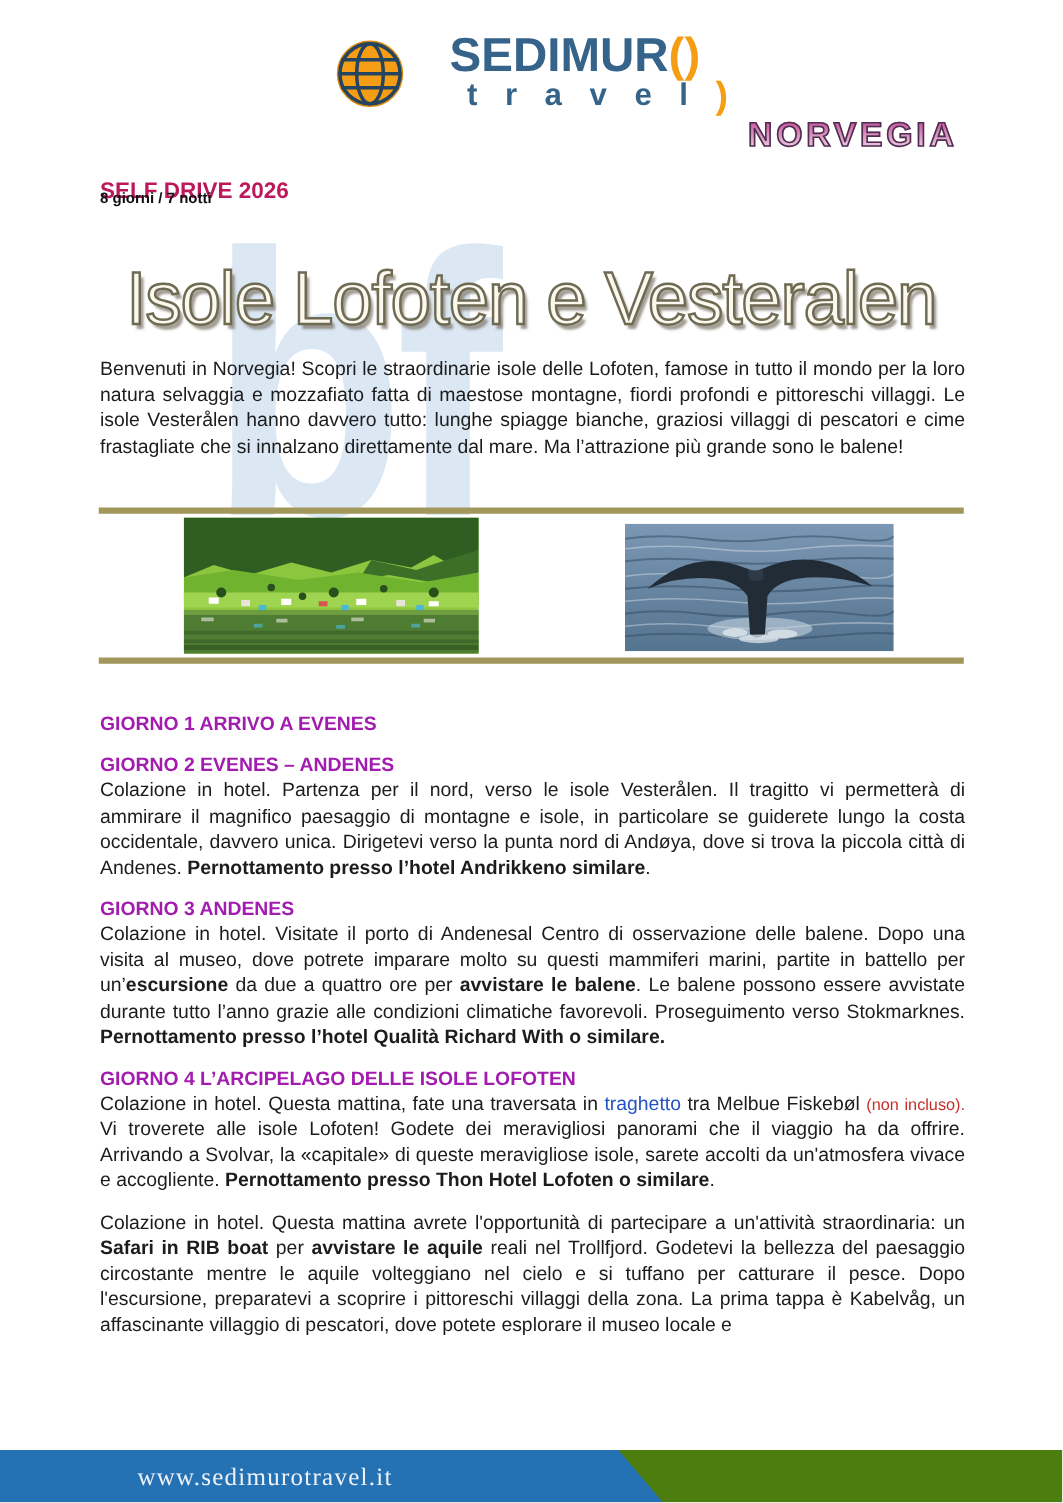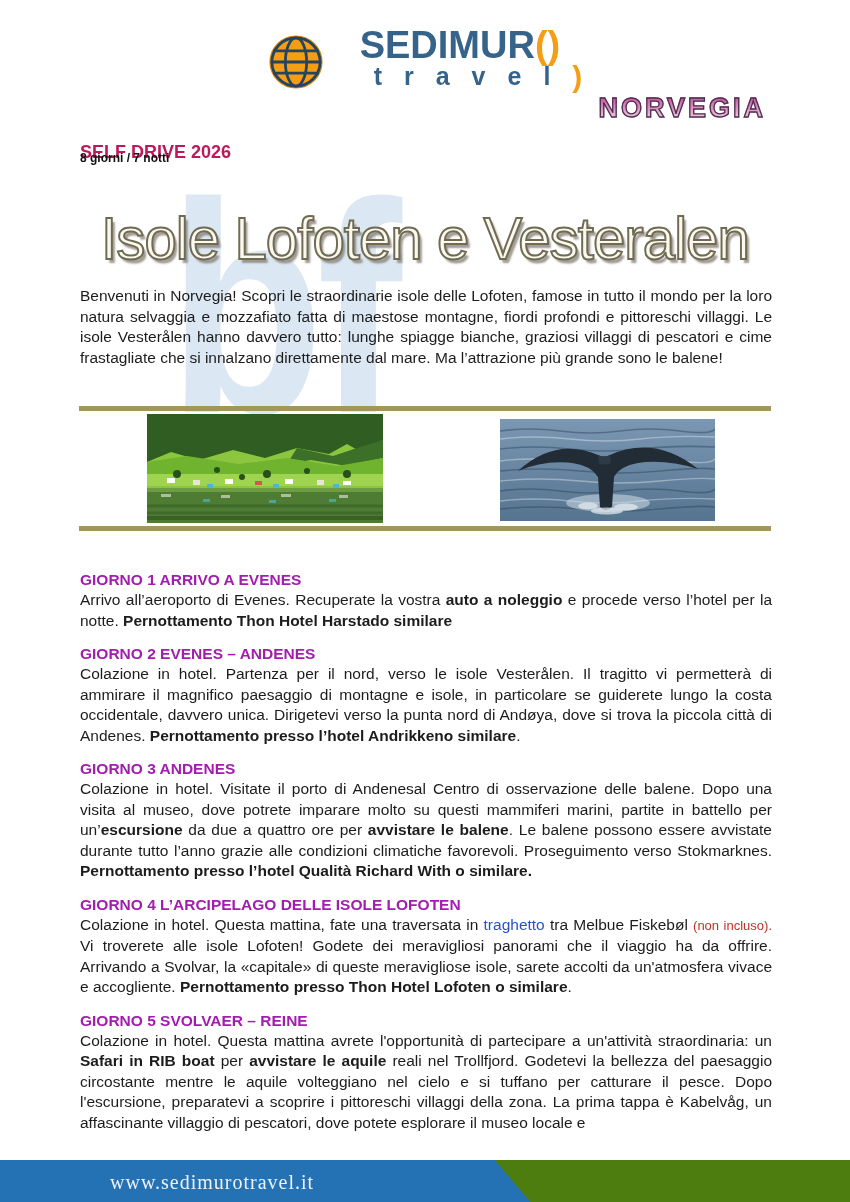--- a/index.html
+++ b/index.html
@@ -6,21 +6,21 @@
   html,body { width:850px; height:1202px; background:#ffffff; font-family:"Liberation Sans", sans-serif; }
   #page { position:relative; width:850px; height:1202px; overflow:hidden; background:#fff; }
 
   
   .watermark { position:absolute; left:168px; top:158px; font-size:300px; line-height:1;
     font-weight:bold; color:#cfdff0; opacity:.75; transform:scaleX(.85); transform-origin:left top;
     z-index:0; letter-spacing:-8px; }
 
   
   .logo-wrap { position:absolute; top:26px; left:0; width:100%; display:flex; justify-content:center; z-index:2; }
-  .logo-inner { display:flex; align-items:flex-end;gap:32px; }
+  .logo-inner { display:flex; align-items:flex-start;gap:32px; }
   .globe { width:56px; height:56px; margin-top:5px; }
   .logo-text { position:relative; margin-left:4px; }
   .brand-line { font-size:38px; font-weight:800; color:#35638a; letter-spacing:0px; line-height:1; }
   .brand-parens { color:#f49d15; font-weight:800; }
   .travel-line { font-size:25px; font-weight:800; color:#35638a; letter-spacing:22px; line-height:1;
     margin-top:-4px; padding-left:14px; }
   .travel-paren { color:#f49d15; font-size:30px; letter-spacing:0; position:relative; top:2px; }
 
   
   .country { position:absolute; top:93px; right:84px; font-size:27px; font-weight:bold; letter-spacing:3px;
@@ -167,36 +167,34 @@
     <g fill="#e8eef3" opacity=".7">
       <ellipse cx="88" cy="87" rx="10" ry="3.5"></ellipse>
         <ellipse cx="126" cy="88" rx="12" ry="3.5"></ellipse>
         <ellipse cx="107" cy="92" rx="16" ry="3.5"></ellipse>
     </g>
   </svg>
 
   <div class="days">
     <section class="day">
       <h3 class="day-head">GIORNO 1 ARRIVO A EVENES</h3>
-      <p class="day-body"><span class="run-n">Arrivo all’aeroporto di Evenes. Recuperate la vostra </span><span class="run-b">auto a noleggio</span><span class="run-n"> e procede verso l’hotel per la notte. </span><span class="run-b">Pernottamento Thon Hotel Harstado similare</span></p>
     </section>
     <section class="day">
       <h3 class="day-head">GIORNO 2 EVENES – ANDENES</h3>
       <p class="day-body"><span class="run-n">Colazione in hotel. Partenza per il nord, verso le isole Vesterålen. Il tragitto vi permetterà di ammirare il magnifico paesaggio di montagne e isole, in particolare se guiderete lungo la costa occidentale, davvero unica. Dirigetevi verso la punta nord di Andøya, dove si trova la piccola città di Andenes. </span><span class="run-b">Pernottamento presso l’hotel Andrikkeno similare</span><span class="run-n">.</span></p>
     </section>
     <section class="day">
       <h3 class="day-head">GIORNO 3 ANDENES</h3>
       <p class="day-body"><span class="run-n">Colazione in hotel. Visitate il porto di Andenesal Centro di osservazione delle balene. Dopo una visita al museo, dove potrete imparare molto su questi mammiferi marini, partite in battello per un’</span><span class="run-b">escursione</span><span class="run-n"> da due a quattro ore per </span><span class="run-b">avvistare le balene</span><span class="run-n">. Le balene possono essere avvistate durante tutto l’anno grazie alle condizioni climatiche favorevoli. Proseguimento verso Stokmarknes. </span><span class="run-b">Pernottamento presso l’hotel Qualità Richard With o similare.</span></p>
     </section>
     <section class="day">
       <h3 class="day-head">GIORNO 4  L’ARCIPELAGO DELLE ISOLE LOFOTEN</h3>
       <p class="day-body"><span class="run-n">Colazione in hotel. Questa mattina, fate una traversata in </span><span class="run-link">traghetto</span><span class="run-n"> tra Melbue Fiskebøl </span><span class="run-red">(non incluso).</span><span class="run-n"> Vi troverete alle isole Lofoten! Godete dei meravigliosi panorami che il viaggio ha da offrire. Arrivando a Svolvar, la «capitale» di queste meravigliose isole, sarete accolti da un'atmosfera vivace e accogliente. </span><span class="run-b">Pernottamento presso Thon Hotel Lofoten o similare</span><span class="run-n">.</span></p>
     </section>
     <section class="day">
-      <h3 class="day-head">GIORNO 5 SVOLVAER – REINE</h3>
       <p class="day-body"><span class="run-n">Colazione in hotel. Questa mattina avrete l'opportunità di partecipare a un'attività straordinaria: un </span><span class="run-b">Safari in RIB boat</span><span class="run-n"> per </span><span class="run-b">avvistare le aquile</span><span class="run-n"> reali nel Trollfjord. Godetevi la bellezza del paesaggio circostante mentre le aquile volteggiano nel cielo e si tuffano per catturare il pesce. Dopo l'escursione, preparatevi a scoprire i pittoreschi villaggi della zona. La prima tappa è Kabelvåg, un affascinante villaggio di pescatori, dove potete esplorare il museo locale e</span></p>
     </section>
   </div>
 
   <div class="footer">
     <div class="footer-dark"></div>
     <div class="footer-url">www.sedimurotravel.it</div>
   </div>
 
 </div>

